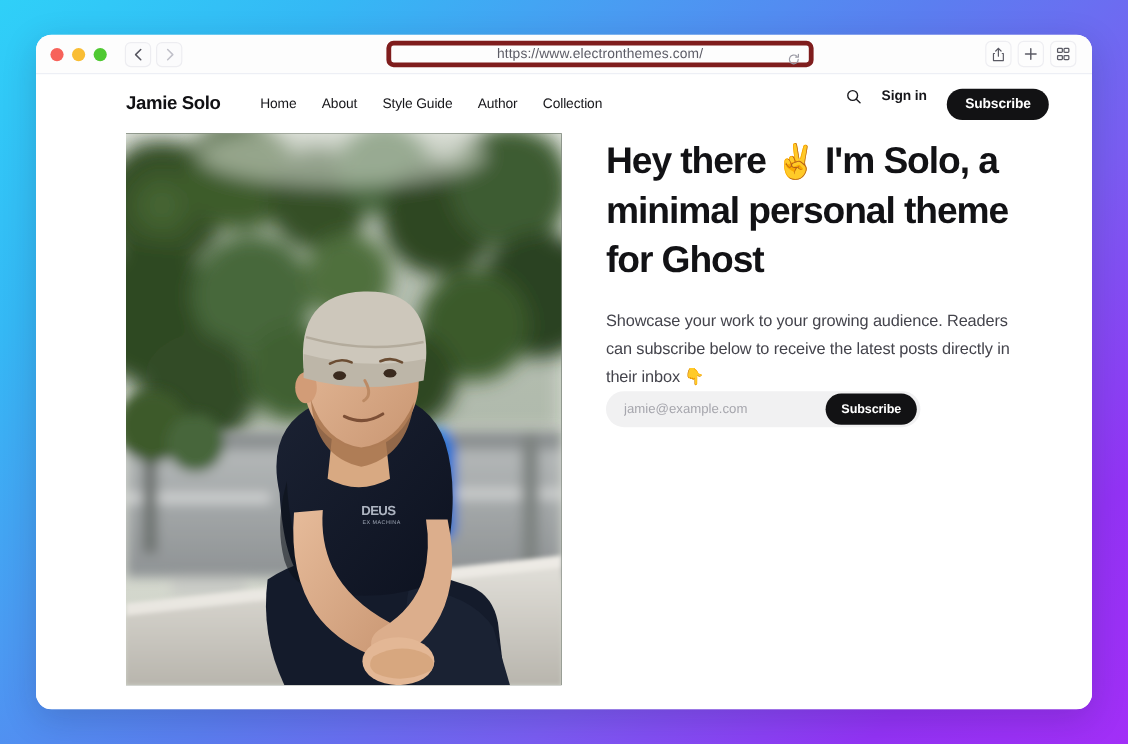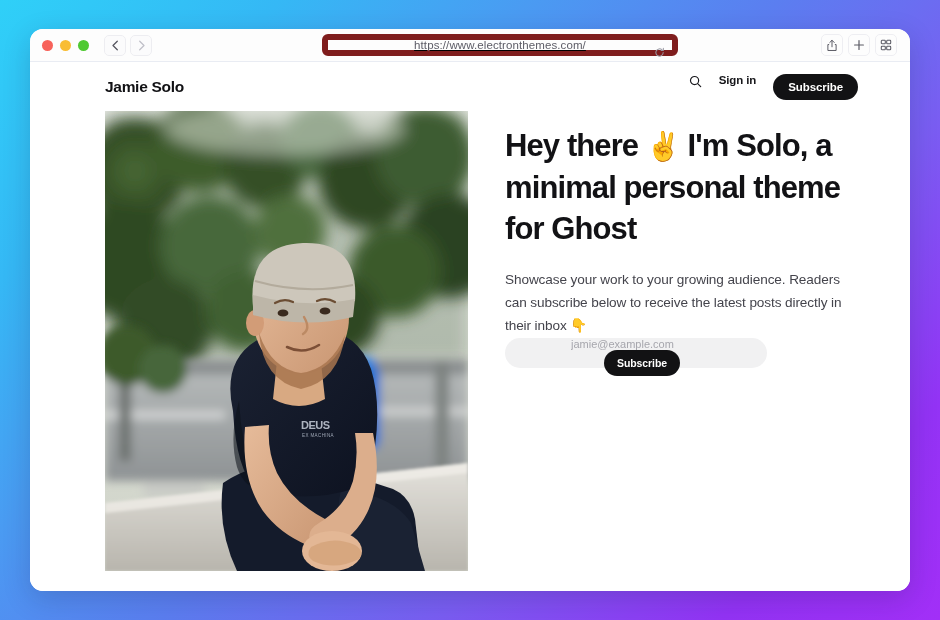--- a/index.html
+++ b/index.html
@@ -47,23 +47,23 @@
     width:22px; height:21px; border-radius:5px;
     background:#fbfbfc; border:1px solid #ededf1;
     display:flex; align-items:center; justify-content:center;
   }
   .navbtn svg { display:block; }
 
   .urlwrap {
     position:absolute; left:292px; top:5px;
     width:356px; height:22px;
     background:#fdfdfd;
-    border:6px solid #7f1d1d;
+    border:4px solid #7f1d1d;
     border-radius:6px;
-    display:flex; align-items:center; justify-content:center;text-decoration:underline;
+    display:flex; align-items:center; justify-content:center;
   }
   .urltext {
     font-size:11.5px; color:#5c5c66; letter-spacing:.1px;
     white-space:nowrap;
   }
   .reload { position:absolute; right:7px; top:4px; }
 
   .tbright {
     position:absolute; right:13px; top:5px;
     display:flex; gap:5px; align-items:center;
@@ -73,21 +73,21 @@
     background:#fdfdfd; border:1px solid #eeeef2;
     display:flex; align-items:center; justify-content:center;
   }
 
   
   .site { background:#fff; height:529px; position:relative; }
 
   .sitenav {
     height:49px;
     display:flex; align-items:center;
-    padding:0 52px 0 75px;
+    padding:0 36px 0 75px;
   }
   .brand {
     font-size:15.5px; font-weight:700; color:#111114;
     letter-spacing:-.3px; margin-right:33px; white-space:nowrap;
   }
   .menu { display:flex; gap:21px; align-items:center; }
   .menu a {
     font-size:11.5px; color:#16161a; text-decoration:none;
     font-weight:500; letter-spacing:-.1px; white-space:nowrap;
   }
@@ -112,37 +112,35 @@
     background:#2e3b2b;
   }
   .photo svg { position:absolute; inset:0; width:100%; height:100%; }
 
   .herotext { padding:2px 40px 0 37px; flex:1; }
   h1.headline {
     font-size:31px; line-height:1.34;
     font-weight:700; color:#121215;
     letter-spacing:-.9px;
     margin-bottom:18px;
-    margin-top:12px;
   }
   h1.headline .emoji { font-size:28px; }
   p.lede {
     font-size:13.6px; line-height:1.72;
     color:#44444c; letter-spacing:-.1px;
     max-width:340px;
   }
 
   .subform {
     width:262px; height:30px;
     background:#f1f1f2;
     border-radius:40px;
     display:flex; align-items:center;
     padding:0 3px 0 15px;
     position:relative;
-    flex-direction:column;
   }
   .subform input {
     flex:1; border:none; outline:none; background:transparent;
     font-size:11px; color:#2a2a30;
     font-family:"Liberation Sans", sans-serif;
   }
   .subform input::placeholder { color:#a6a6ad; }
   .subform button {
     background:#121214; color:#fff;
     border:none; border-radius:40px;
@@ -210,20 +208,27 @@
         </svg>
       </div>
     </div>
   </div>
 
   <div class="site">
 
     <div class="sitenav">
       <div class="brand">Jamie Solo</div>
 
+      <nav class="menu">
+        <a href="#">Home</a>
+        <a href="#">About</a>
+        <a href="#">Style Guide</a>
+        <a href="#">Author</a>
+        <a href="#">Collection</a>
+      </nav>
 
       <div class="navright">
         <span>
           <svg width="13" height="13" viewBox="0 0 14 14">
             <circle cx="6" cy="6" r="4.4" fill="none" stroke="#1a1a1f" stroke-width="1.25"></circle>
             <path d="M9.3 9.3 12.6 12.6" fill="none" stroke="#1a1a1f" stroke-width="1.25" stroke-linecap="round"></path>
           </svg>
         </span>
         <span class="signin">Sign in</span>
         <button class="subbtn">Subscribe</button>

